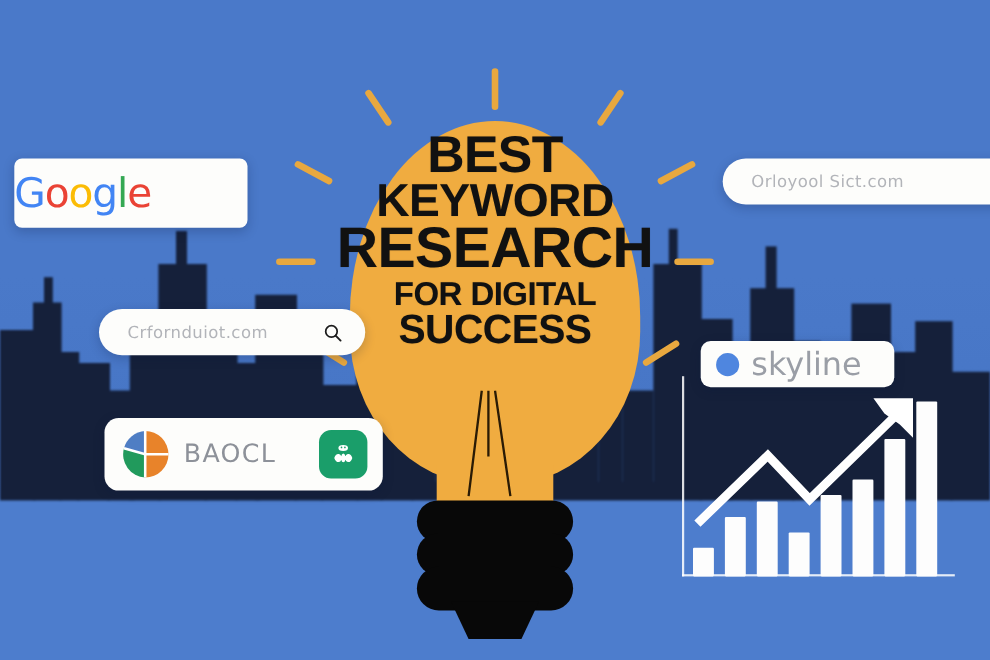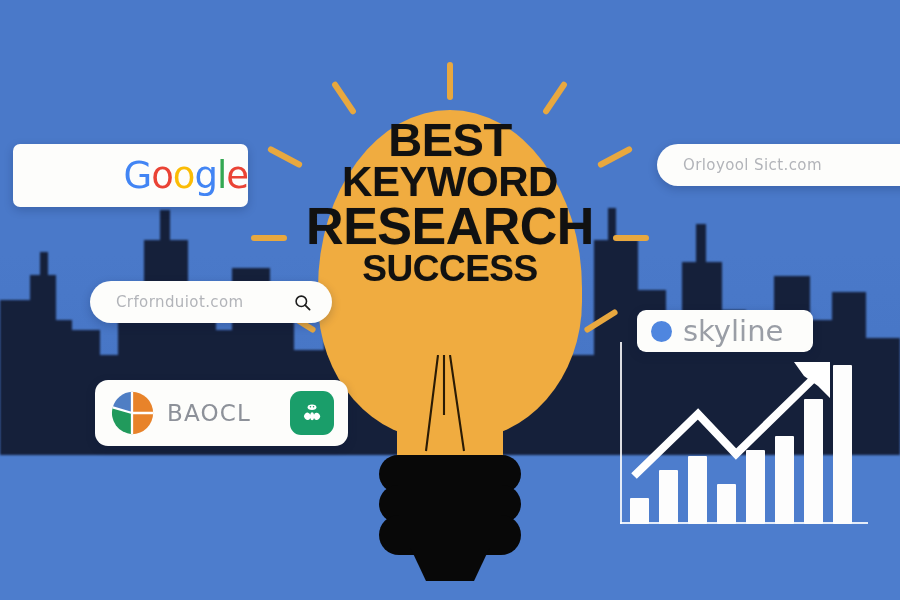--- a/index.html
+++ b/index.html
@@ -78,21 +78,21 @@
 
   
   .card{
     position:absolute;background:#fdfdfb;
     box-shadow:0 3px 10px rgba(10,25,60,.22);
   }
 
   
   .google-card{
     left:13px;top:144px;width:212px;height:63px;border-radius:7px;
-    display:flex;align-items:center;justify-content:flex-end;padding-left:23px;
+    display:flex;align-items:center;justify-content:flex-start;
   }
   .google-logo{
     font-size:37px;font-weight:400;letter-spacing:-1px;
     font-family:"DejaVu Sans",sans-serif;
   }
   .g-b{color:#4285f4;} .g-r{color:#ea4335;} .g-y{color:#fbbc05;} .g-g{color:#34a853;}
 
   
   .pill{
     border-radius:40px;display:flex;align-items:center;
@@ -207,20 +207,21 @@
     <div class="band band1"></div>
     <div class="band band2"></div>
     <div class="band band3"></div>
     <div class="tip"></div>
   </div>
 
   <div class="headline">
     <div class="h-l1">BEST</div>
     <div class="h-l2">KEYWORD</div>
     <div class="h-l3">RESEARCH</div>
+    <div class="h-l4">FOR DIGITAL</div>
     <div class="h-l5">SUCCESS</div>
   </div>
 
   <div class="card google-card">
     <div class="google-logo">
       <span class="g-b">G</span><span class="g-r">o</span><span class="g-y">o</span><span class="g-b">g</span><span class="g-g">l</span><span class="g-r">e</span>
     </div>
   </div>
 
   <div class="card pill pill-right">

